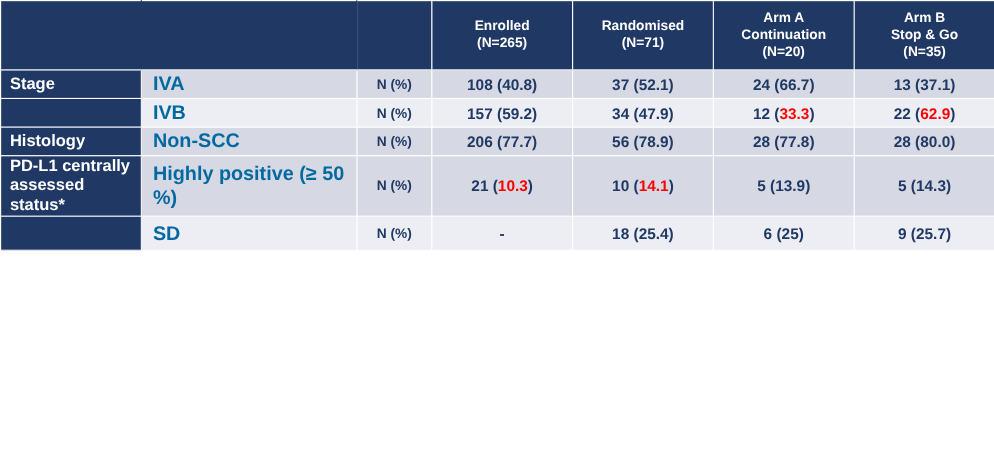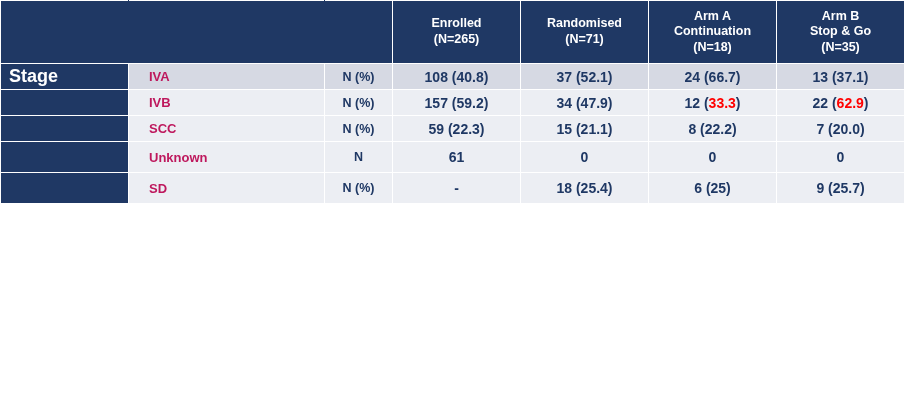--- a/index.html
+++ b/index.html
@@ -54,32 +54,32 @@
     background: #1f3864;
   }
 
   
   td.cat {
     background: #1f3864;
     color: #ffffff;
     font-weight: bold;
     padding-left: 8px;
     text-align: left;
+    font-size: 15px;
+    line-height: 1.2;
+  }
+  td.cat-empty {
+    background: #1f3864;
+  }
+  td.sub {
+    padding-left: 10px;
+    text-align: left;
+    font-weight: bold;
+    color: #0369a1;
     font-size: 18px;
-    line-height: 1.2;
-  }
-  td.cat-empty {
-    background: #1f3864;
-  }
-  td.sub {
-    padding-left: 20px;
-    text-align: left;
-    font-weight: bold;
-    color: #be185d;
-    font-size: 13px;
   }
   td.stat {
     text-align: center;
     font-weight: bold;
     color: #1f3864;
     font-size: 12.5px;
   }
   td.val {
     text-align: center;
     font-weight: bold;
@@ -123,21 +123,21 @@
           <div>Enrolled</div>
           <div>(N=265)</div>
         </th>
         <th>
           <div>Randomised</div>
           <div>(N=71)</div>
         </th>
         <th>
           <div>Arm A</div>
           <div>Continuation</div>
-          <div>(N=18)</div>
+          <div>(N=20)</div>
         </th>
         <th>
           <div>Arm B</div>
           <div>Stop &amp; Go</div>
           <div>(N=35)</div>
         </th>
       </tr>
     </thead>
     <tbody>
 
@@ -154,43 +154,43 @@
       <tr class="band-light r-short">
         <td class="cat-empty"></td>
         <td class="sub">IVB</td>
         <td class="stat">N (%)</td>
         <td class="val">157 (59.2)</td>
         <td class="val">34 (47.9)</td>
         <td class="val"><span>12 (</span><span class="red">33.3</span><span>)</span></td>
         <td class="val"><span>22 (</span><span class="red">62.9</span><span>)</span></td>
       </tr>
 
-
-      <tr class="band-light r-short">
-        <td class="cat-empty"></td>
-        <td class="sub">SCC</td>
-        <td class="stat">N (%)</td>
-        <td class="val">59 (22.3)</td>
-        <td class="val">15 (21.1)</td>
-        <td class="val">8 (22.2)</td>
-        <td class="val">7 (20.0)</td>
-      </tr>
-
-
-
-
-      <tr class="band-light r-mid">
-        <td class="cat-empty"></td>
-        <td class="sub">Unknown</td>
-        <td class="stat">N</td>
-        <td class="val">61</td>
-        <td class="val">0</td>
-        <td class="val">0</td>
-        <td class="val">0</td>
-      </tr>
+      <tr class="band-dark r-short">
+        <td class="cat">Histology</td>
+        <td class="sub">Non-SCC</td>
+        <td class="stat">N (%)</td>
+        <td class="val">206 (77.7)</td>
+        <td class="val">56 (78.9)</td>
+        <td class="val">28 (77.8)</td>
+        <td class="val">28 (80.0)</td>
+      </tr>
+
+
+      <tr class="band-dark r-tall">
+        <td class="cat">PD-L1    centrally assessed status*</td>
+        <td class="sub">Highly positive (≥ 50 %)</td>
+        <td class="stat">N (%)</td>
+        <td class="val"><span>21 (</span><span class="red">10.3</span><span>)</span></td>
+        <td class="val"><span>10 (</span><span class="red">14.1</span><span>)</span></td>
+        <td class="val">5 (13.9)</td>
+        <td class="val">5 (14.3)</td>
+      </tr>
+
+
+
 
 
       <tr class="band-light r-mid">
         <td class="cat-empty"></td>
         <td class="sub">SD</td>
         <td class="stat">N (%)</td>
         <td class="val dash">-</td>
         <td class="val">18 (25.4)</td>
         <td class="val">6 (25)</td>
         <td class="val">9 (25.7)</td>

